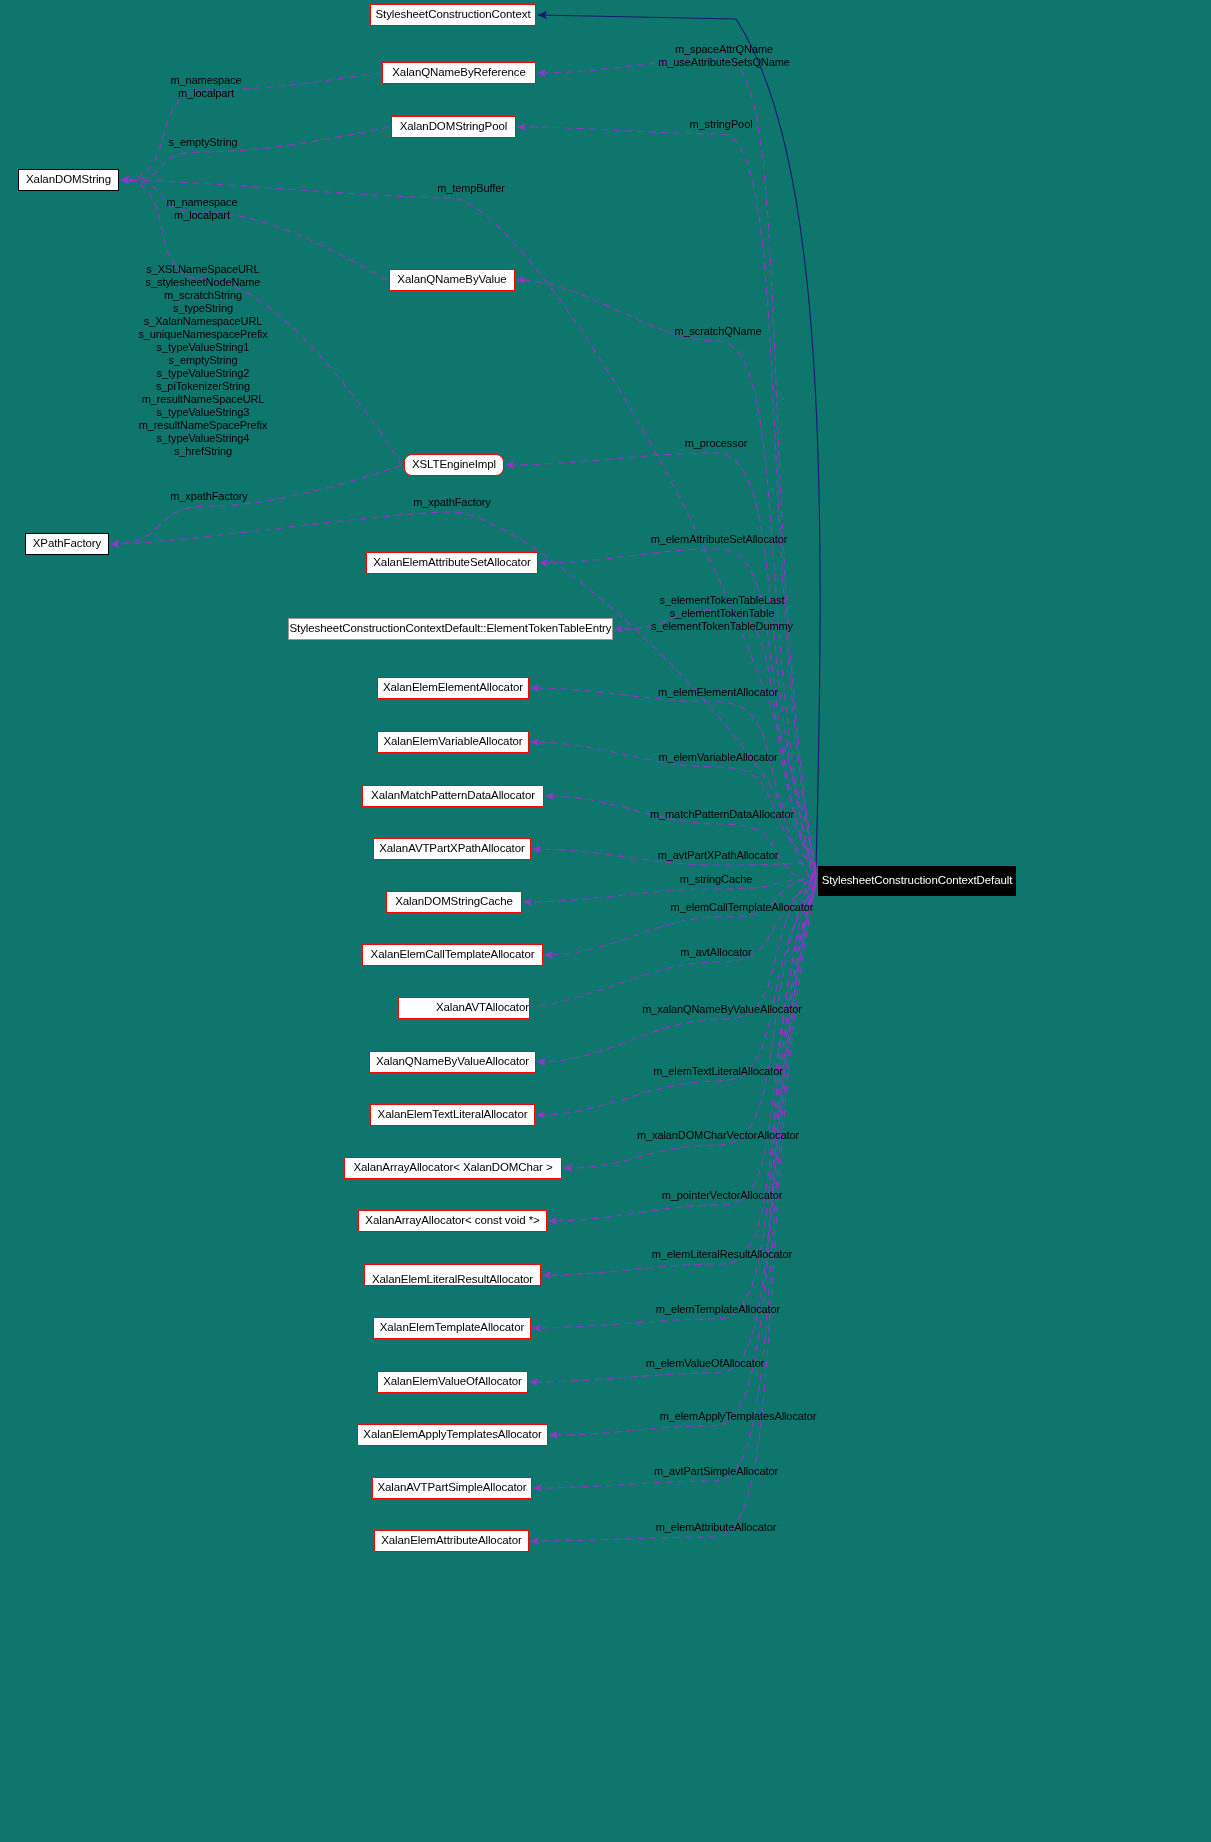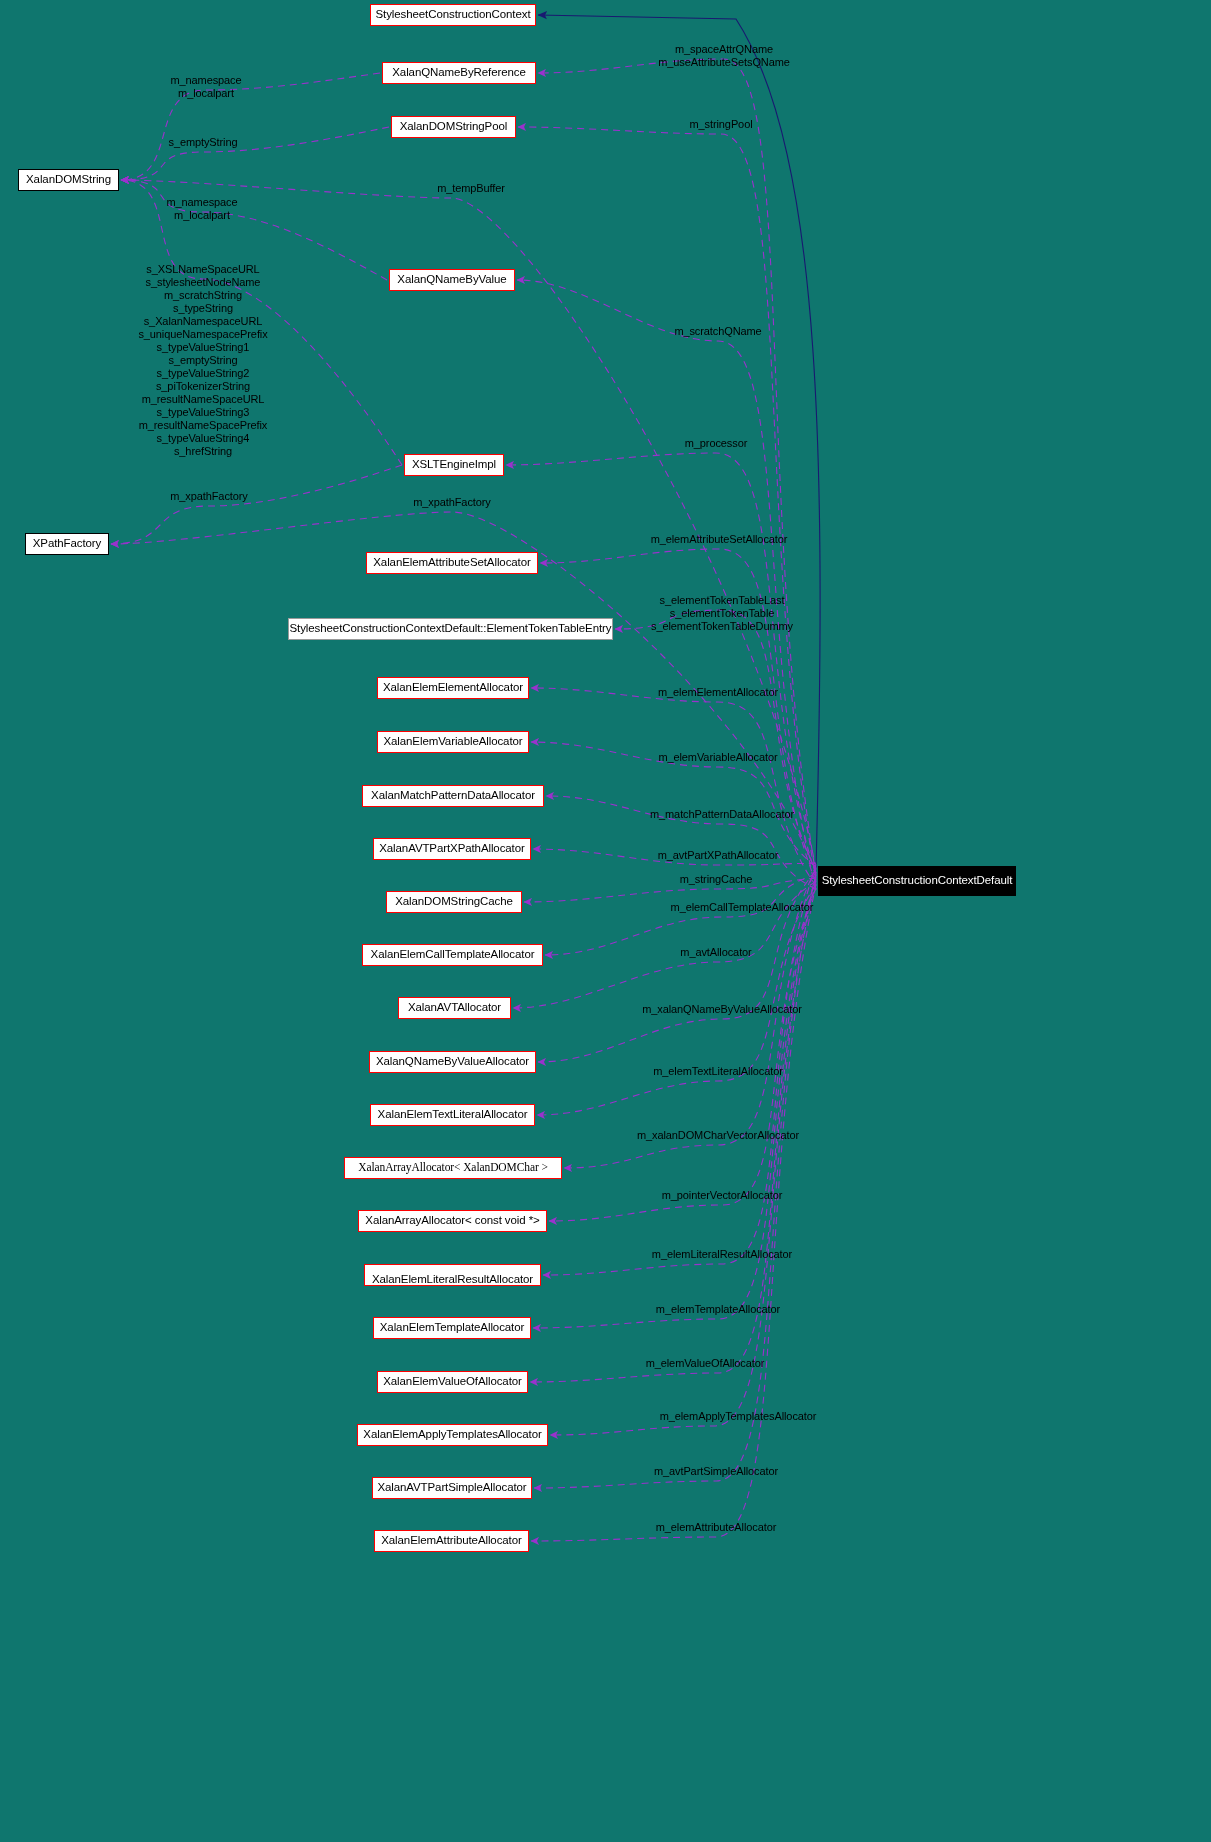--- a/index.html
+++ b/index.html
@@ -121,21 +121,21 @@
       </div>
       <div class="node" style="left: 391px; top: 116px; width: 125px; height: 22px;">
         <span>XalanDOMStringPool</span>
       </div>
       <div class="node plain" style="left: 18px; top: 169px; width: 101px; height: 22px;">
         <span>XalanDOMString</span>
       </div>
       <div class="node" style="left: 389px; top: 269px; width: 126px; height: 22px;">
         <span>XalanQNameByValue</span>
       </div>
-      <div class="node" style="left: 404px; top: 454px; width: 100px; height: 22px;">
+      <div class="node" style="left: 404px; top: 454px; width: 100px; height: 22px; border-radius: 8px;">
         <span>XSLTEngineImpl</span>
       </div>
       <div class="node plain" style="left: 25px; top: 533px; width: 84px; height: 22px;">
         <span>XPathFactory</span>
       </div>
       <div class="node" style="left: 366px; top: 552px; width: 172px; height: 22px;">
         <span>XalanElemAttributeSetAllocator</span>
       </div>
       <div class="node gray" style="left: 288px; top: 618px; width: 325px; height: 22px;">
         <span>StylesheetConstructionContextDefault::ElementTokenTableEntry</span>
@@ -151,30 +151,30 @@
       </div>
       <div class="node" style="left: 373px; top: 838px; width: 158px; height: 22px;">
         <span>XalanAVTPartXPathAllocator</span>
       </div>
       <div class="node" style="left: 386px; top: 891px; width: 136px; height: 22px;">
         <span>XalanDOMStringCache</span>
       </div>
       <div class="node" style="left: 362px; top: 944px; width: 181px; height: 22px;">
         <span>XalanElemCallTemplateAllocator</span>
       </div>
-      <div class="node" style="left: 398px; top: 997px; width: 113px; height: 22px;">
+      <div class="node" style="left: 398px; top: 997px; width: 132px; height: 22px; justify-content: flex-end;">
         <span>XalanAVTAllocator</span>
       </div>
       <div class="node" style="left: 369px; top: 1051px; width: 167px; height: 22px;">
         <span>XalanQNameByValueAllocator</span>
       </div>
       <div class="node" style="left: 370px; top: 1104px; width: 165px; height: 22px;">
         <span>XalanElemTextLiteralAllocator</span>
       </div>
-      <div class="node" style="left: 344px; top: 1157px; width: 218px; height: 22px; font-family: Liberation Serif, serif;">
+      <div class="node" style="left: 344px; top: 1157px; width: 218px; height: 22px;">
         <span>XalanArrayAllocator&lt; XalanDOMChar &gt;</span>
       </div>
       <div class="node" style="left: 358px; top: 1210px; width: 189px; height: 22px;">
         <span>XalanArrayAllocator&lt; const void *&gt;</span>
       </div>
       <div class="node" style="left: 364px; top: 1264px; width: 177px; height: 22px; align-items: flex-end;">
         <span>XalanElemLiteralResultAllocator</span>
       </div>
       <div class="node" style="left: 373px; top: 1317px; width: 158px; height: 22px;">
         <span>XalanElemTemplateAllocator</span>

